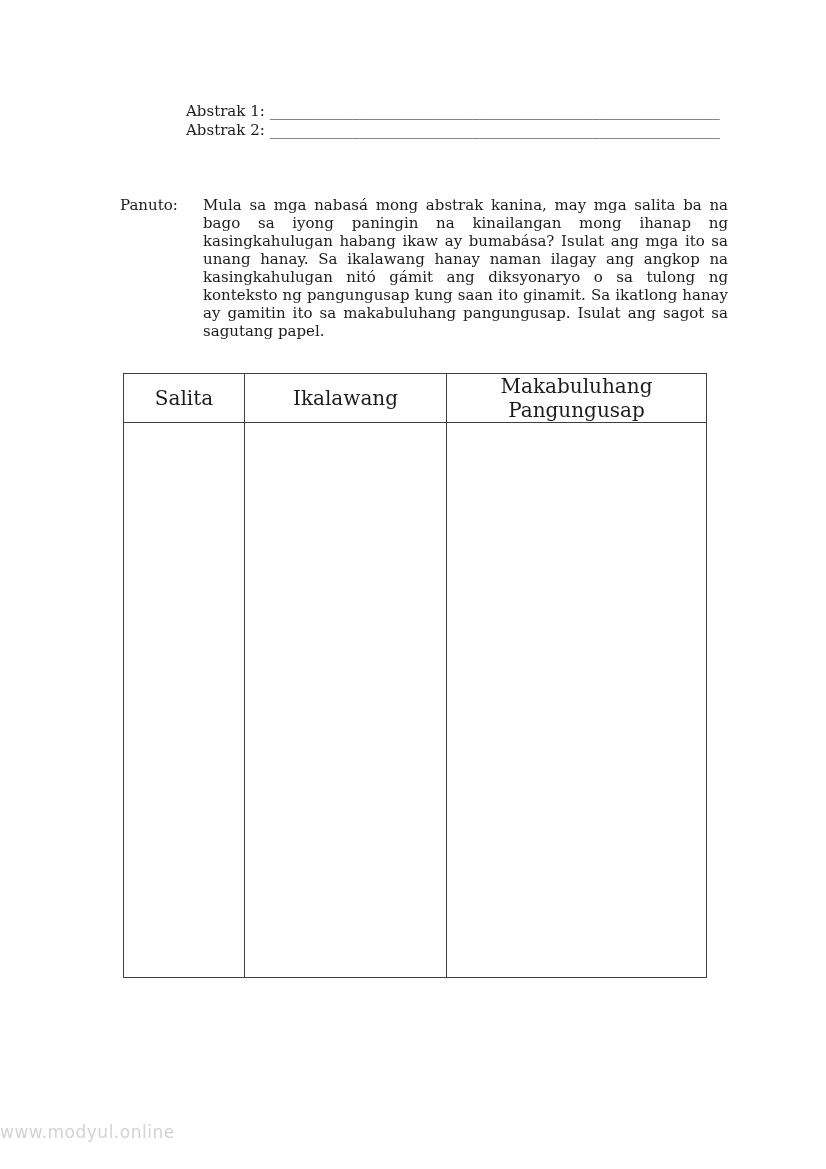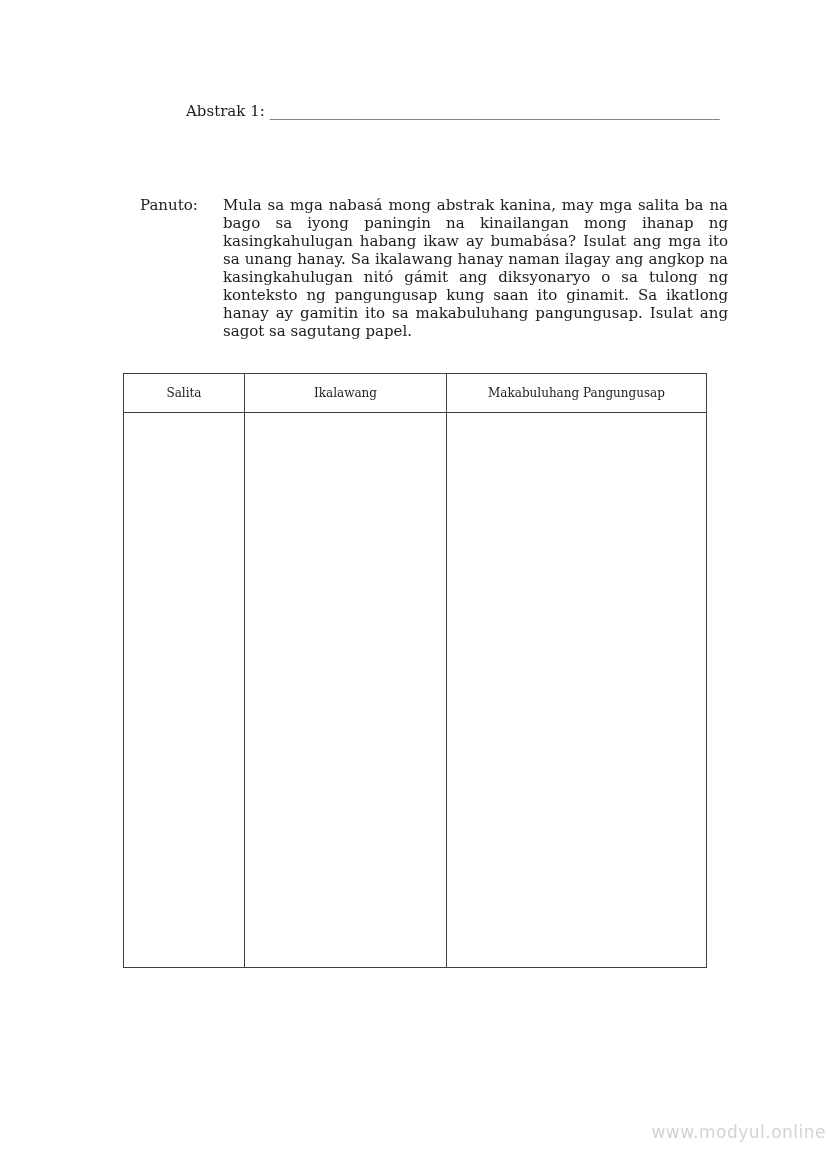--- a/index.html
+++ b/index.html
@@ -41,70 +41,70 @@
   
   .instructions {
     position: absolute; left: 120px; top: 196px;
     width: 608px;
     display: flex;
     font-size: 15px; line-height: 18px;
   }
   .instructions .label {
     flex: 0 0 67px;
     width: 67px;
-    margin-left: 20px;
   }
   .instructions .text {
     flex: 1;
     text-align: justify;
     margin-left: 16px;
   }
 
   
   .worksheet-table {
     position: absolute; left: 123px; top: 373px;
     border-collapse: collapse;
     table-layout: fixed;
     width: 583px;
   }
   .worksheet-table th, .worksheet-table td {
     border: 1px solid #3f3f3f;
     background: #ffffff;
   }
   .worksheet-table th {
     font-weight: normal;
-    font-size: 12px;
+    font-size: 20px;
     height: 39px;
     text-align: center;
     vertical-align: middle;
     padding: 0 4px;
   }
   .worksheet-table td.body-cell {
     height: 555px;
     vertical-align: top;
   }
 
   
   .footer {
     position: absolute; left: 0; top: 1122px;
     width: 100%;
-    text-align: right;
+    text-align: left;
     font-family: "DejaVu Sans", sans-serif;
     font-size: 17px;
     color: #d3d3d3;
     letter-spacing: 0.5px;
   }
 </style>
 </head>
 <body>
 
 <div class="page">
 
   <div class="abstrak-block">
     <span class="abstrak-line"><span>Abstrak 1:</span><span class="blank">____________________________________________________________</span></span>
+    <span class="abstrak-line"><span>Abstrak 2:</span><span class="blank">____________________________________________________________</span></span>
   </div>
 
 
   <div class="instructions">
     <div class="label">Panuto:</div>
     <div class="text">Mula sa mga nabasá mong abstrak kanina, may mga salita ba na bago sa iyong paningin na kinailangan mong ihanap ng kasingkahulugan habang ikaw ay bumabása? Isulat ang mga ito sa unang hanay. Sa ikalawang hanay naman ilagay ang angkop na kasingkahulugan nitó gámit ang diksyonaryo o sa tulong ng konteksto ng pangungusap kung saan ito ginamit. Sa ikatlong hanay ay gamitin ito sa makabuluhang pangungusap. Isulat ang sagot sa sagutang papel.</div>
   </div>
 
   <table class="worksheet-table">
     <colgroup>

